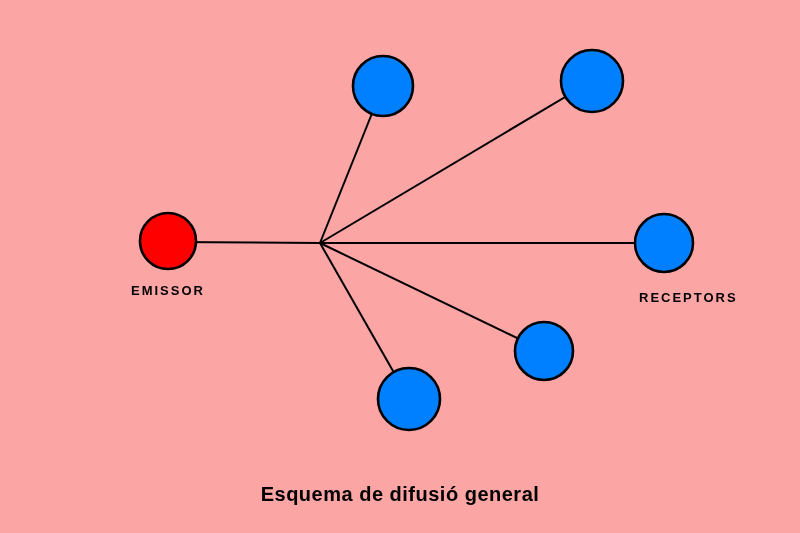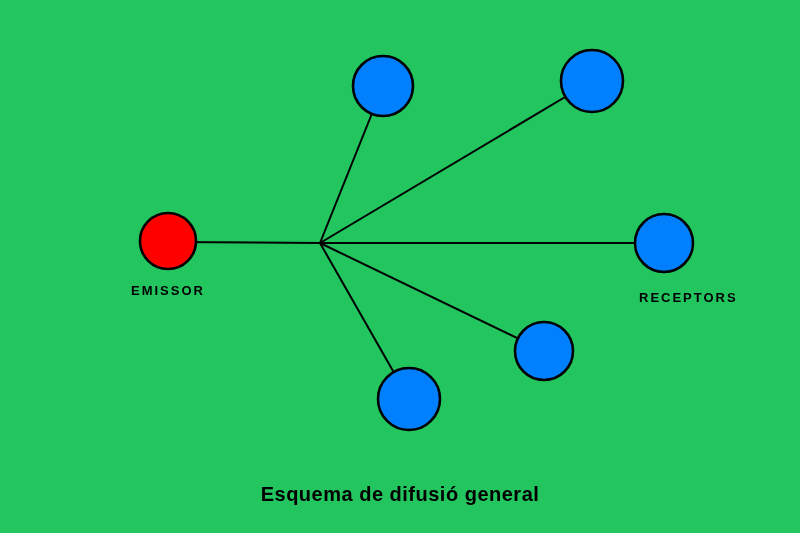--- a/index.html
+++ b/index.html
@@ -5,21 +5,21 @@
   html, body {
     margin: 0;
     padding: 0;
     background: #FFFFFF;
     font-family: "Liberation Sans", sans-serif;
   }
   .canvas {
     position: relative;
     width: 800px;
     height: 533px;
-    background: #22c55e;
+    background: #fca5a5;
     overflow: hidden;
   }
   .diagram-svg {
     position: absolute;
     left: 0;
     top: 0;
     width: 800px;
     height: 533px;
   }
   .diagram-svg line {

